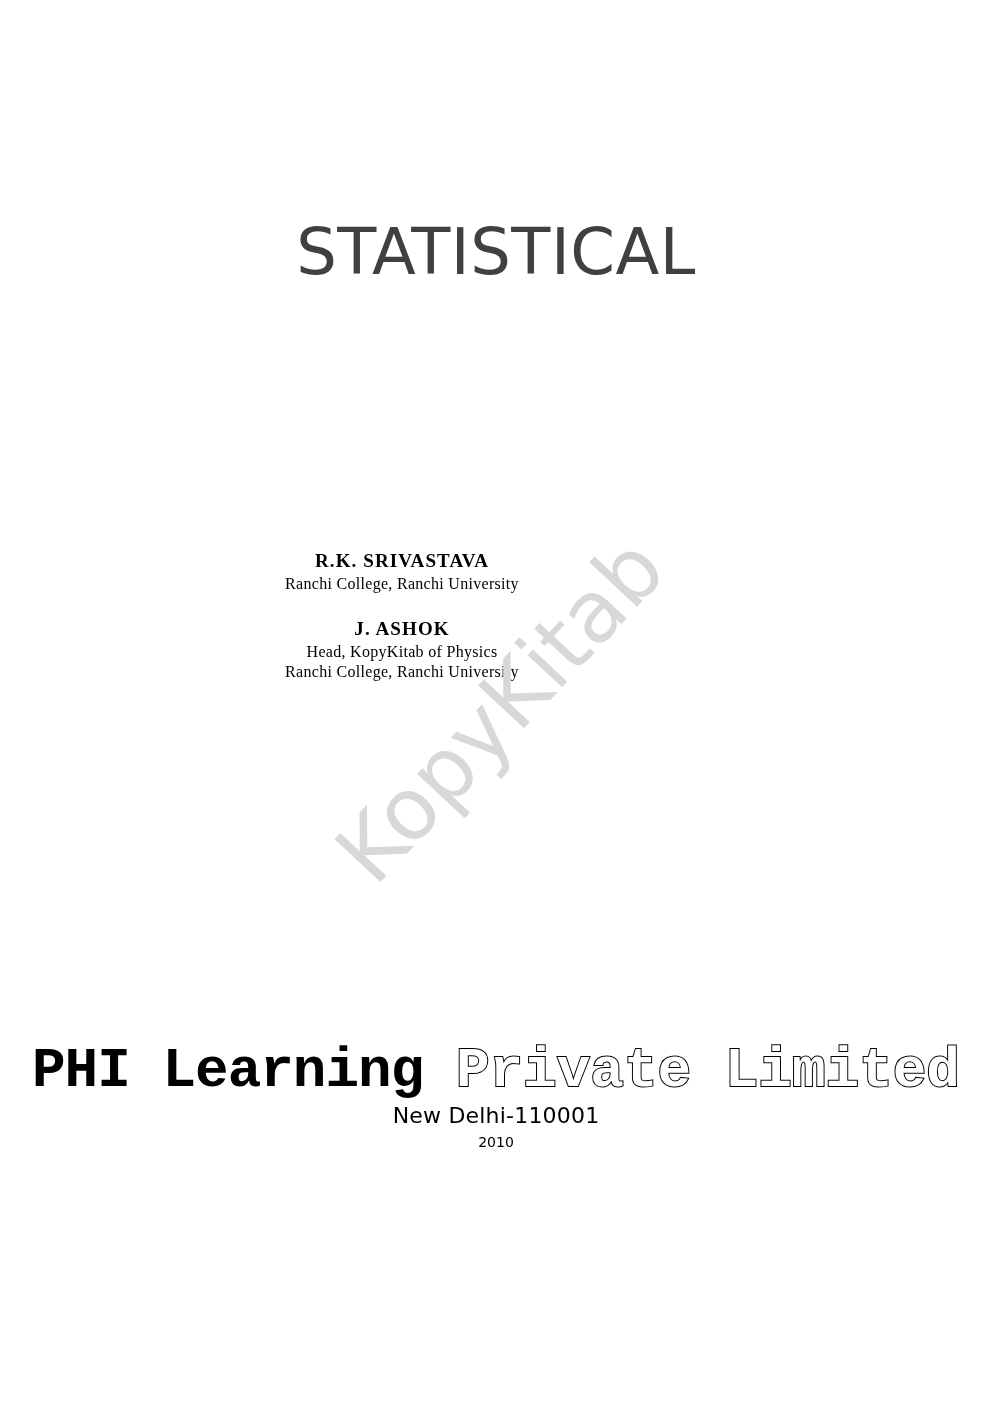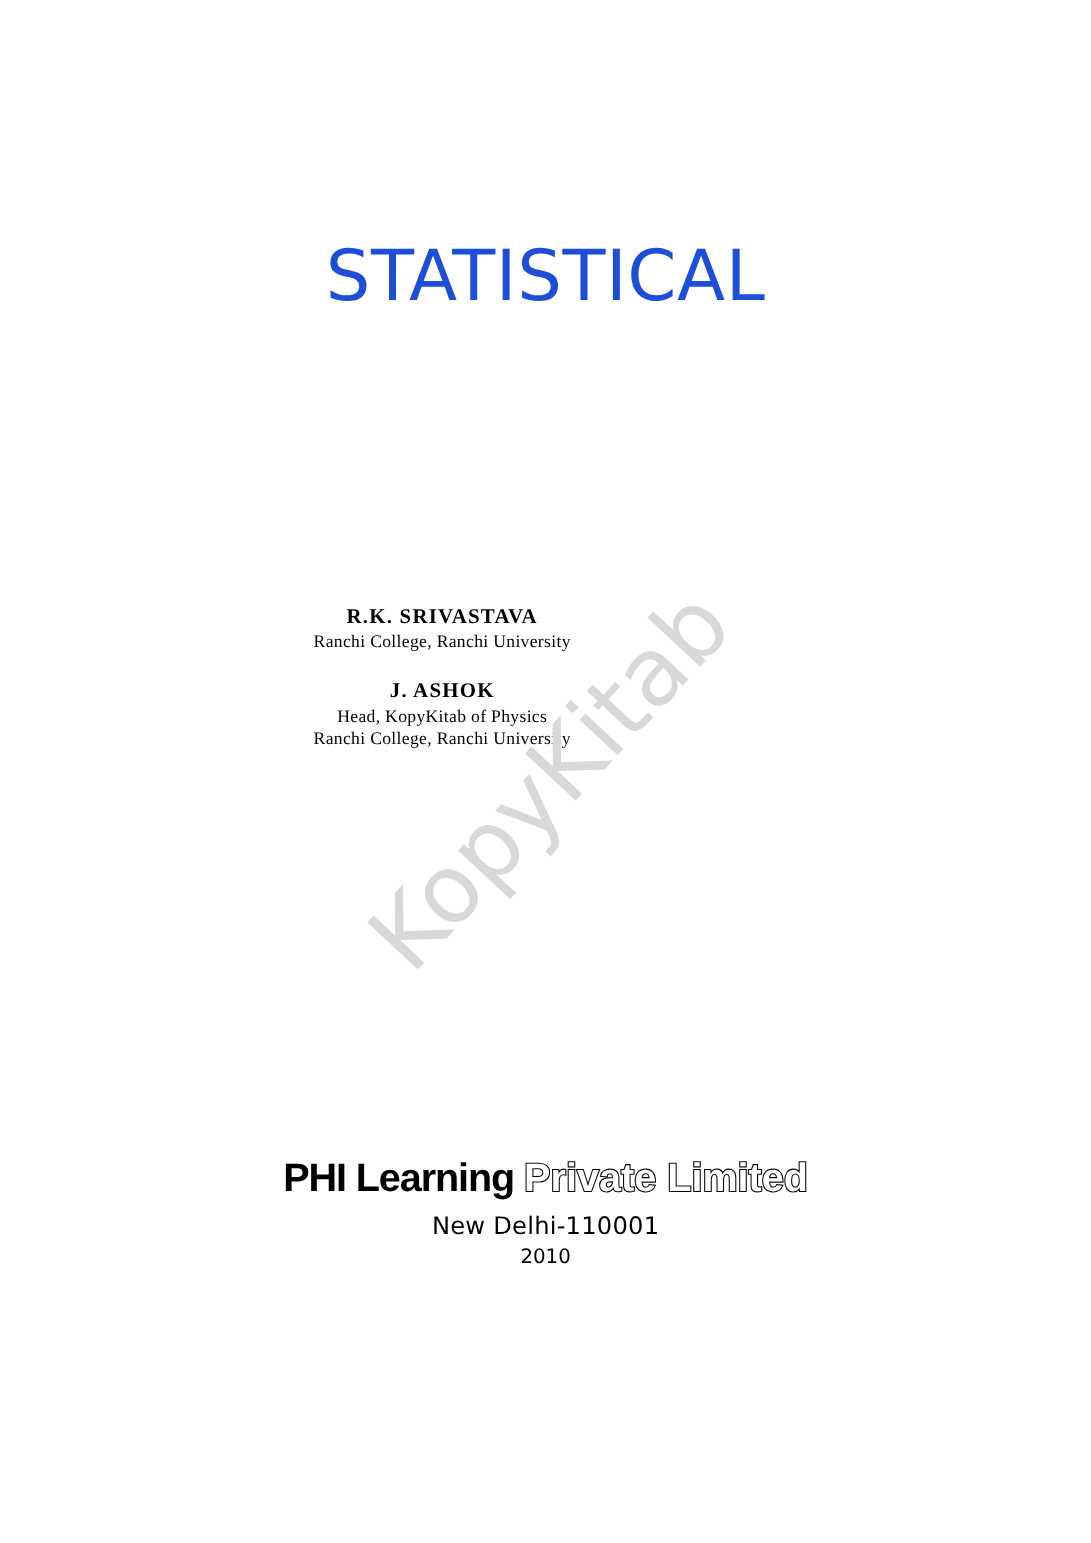--- a/index.html
+++ b/index.html
@@ -24,21 +24,21 @@
     left: 0;
     width: 992px;
     text-align: center;
   }
   .title-line {
     font-family: "DejaVu Sans", sans-serif;
     font-weight: 400;
     font-size: 64px;
     letter-spacing: 0.5px;
     line-height: 74px;
-    color: #1d4ed8;
+    color: #404040;
     white-space: nowrap;
   }
 
   
   .authors-block {
     position: absolute;
     top: 548px;
     left: 0;
     width: 804px;
     text-align: center;
@@ -89,23 +89,23 @@
 
   
   .publisher-block {
     position: absolute;
     top: 1045px;
     left: 0;
     width: 992px;
     text-align: center;
   }
   .pub-logo {
-    font-family: Liberation Sans, sans-serif;
+    font-family: Liberation Mono, monospace;
     font-weight: bold;
-    font-size: 36px;
+    font-size: 56px;
     letter-spacing: -1px;
     line-height: 52px;
     white-space: nowrap;
   }
   .pub-logo .solid {
     color: #000;
   }
   .pub-logo .outline {
     color: #ffffff;
     -webkit-text-stroke: 2px #000;
@@ -114,21 +114,21 @@
   }
   .pub-city {
     font-family: "DejaVu Sans", sans-serif;
     font-size: 22px;
     line-height: 27px;
     letter-spacing: 0.2px;
     margin-top: 5px;
   }
   .pub-year {
     font-family: "DejaVu Sans", sans-serif;
-    font-size: 18px;
+    font-size: 14px;
     line-height: 27px;
   }
 </style>
 </head>
 <body>
 
 <div class="page">
 
   <div class="title-block">
     <div class="title-line">STATISTICAL</div>

